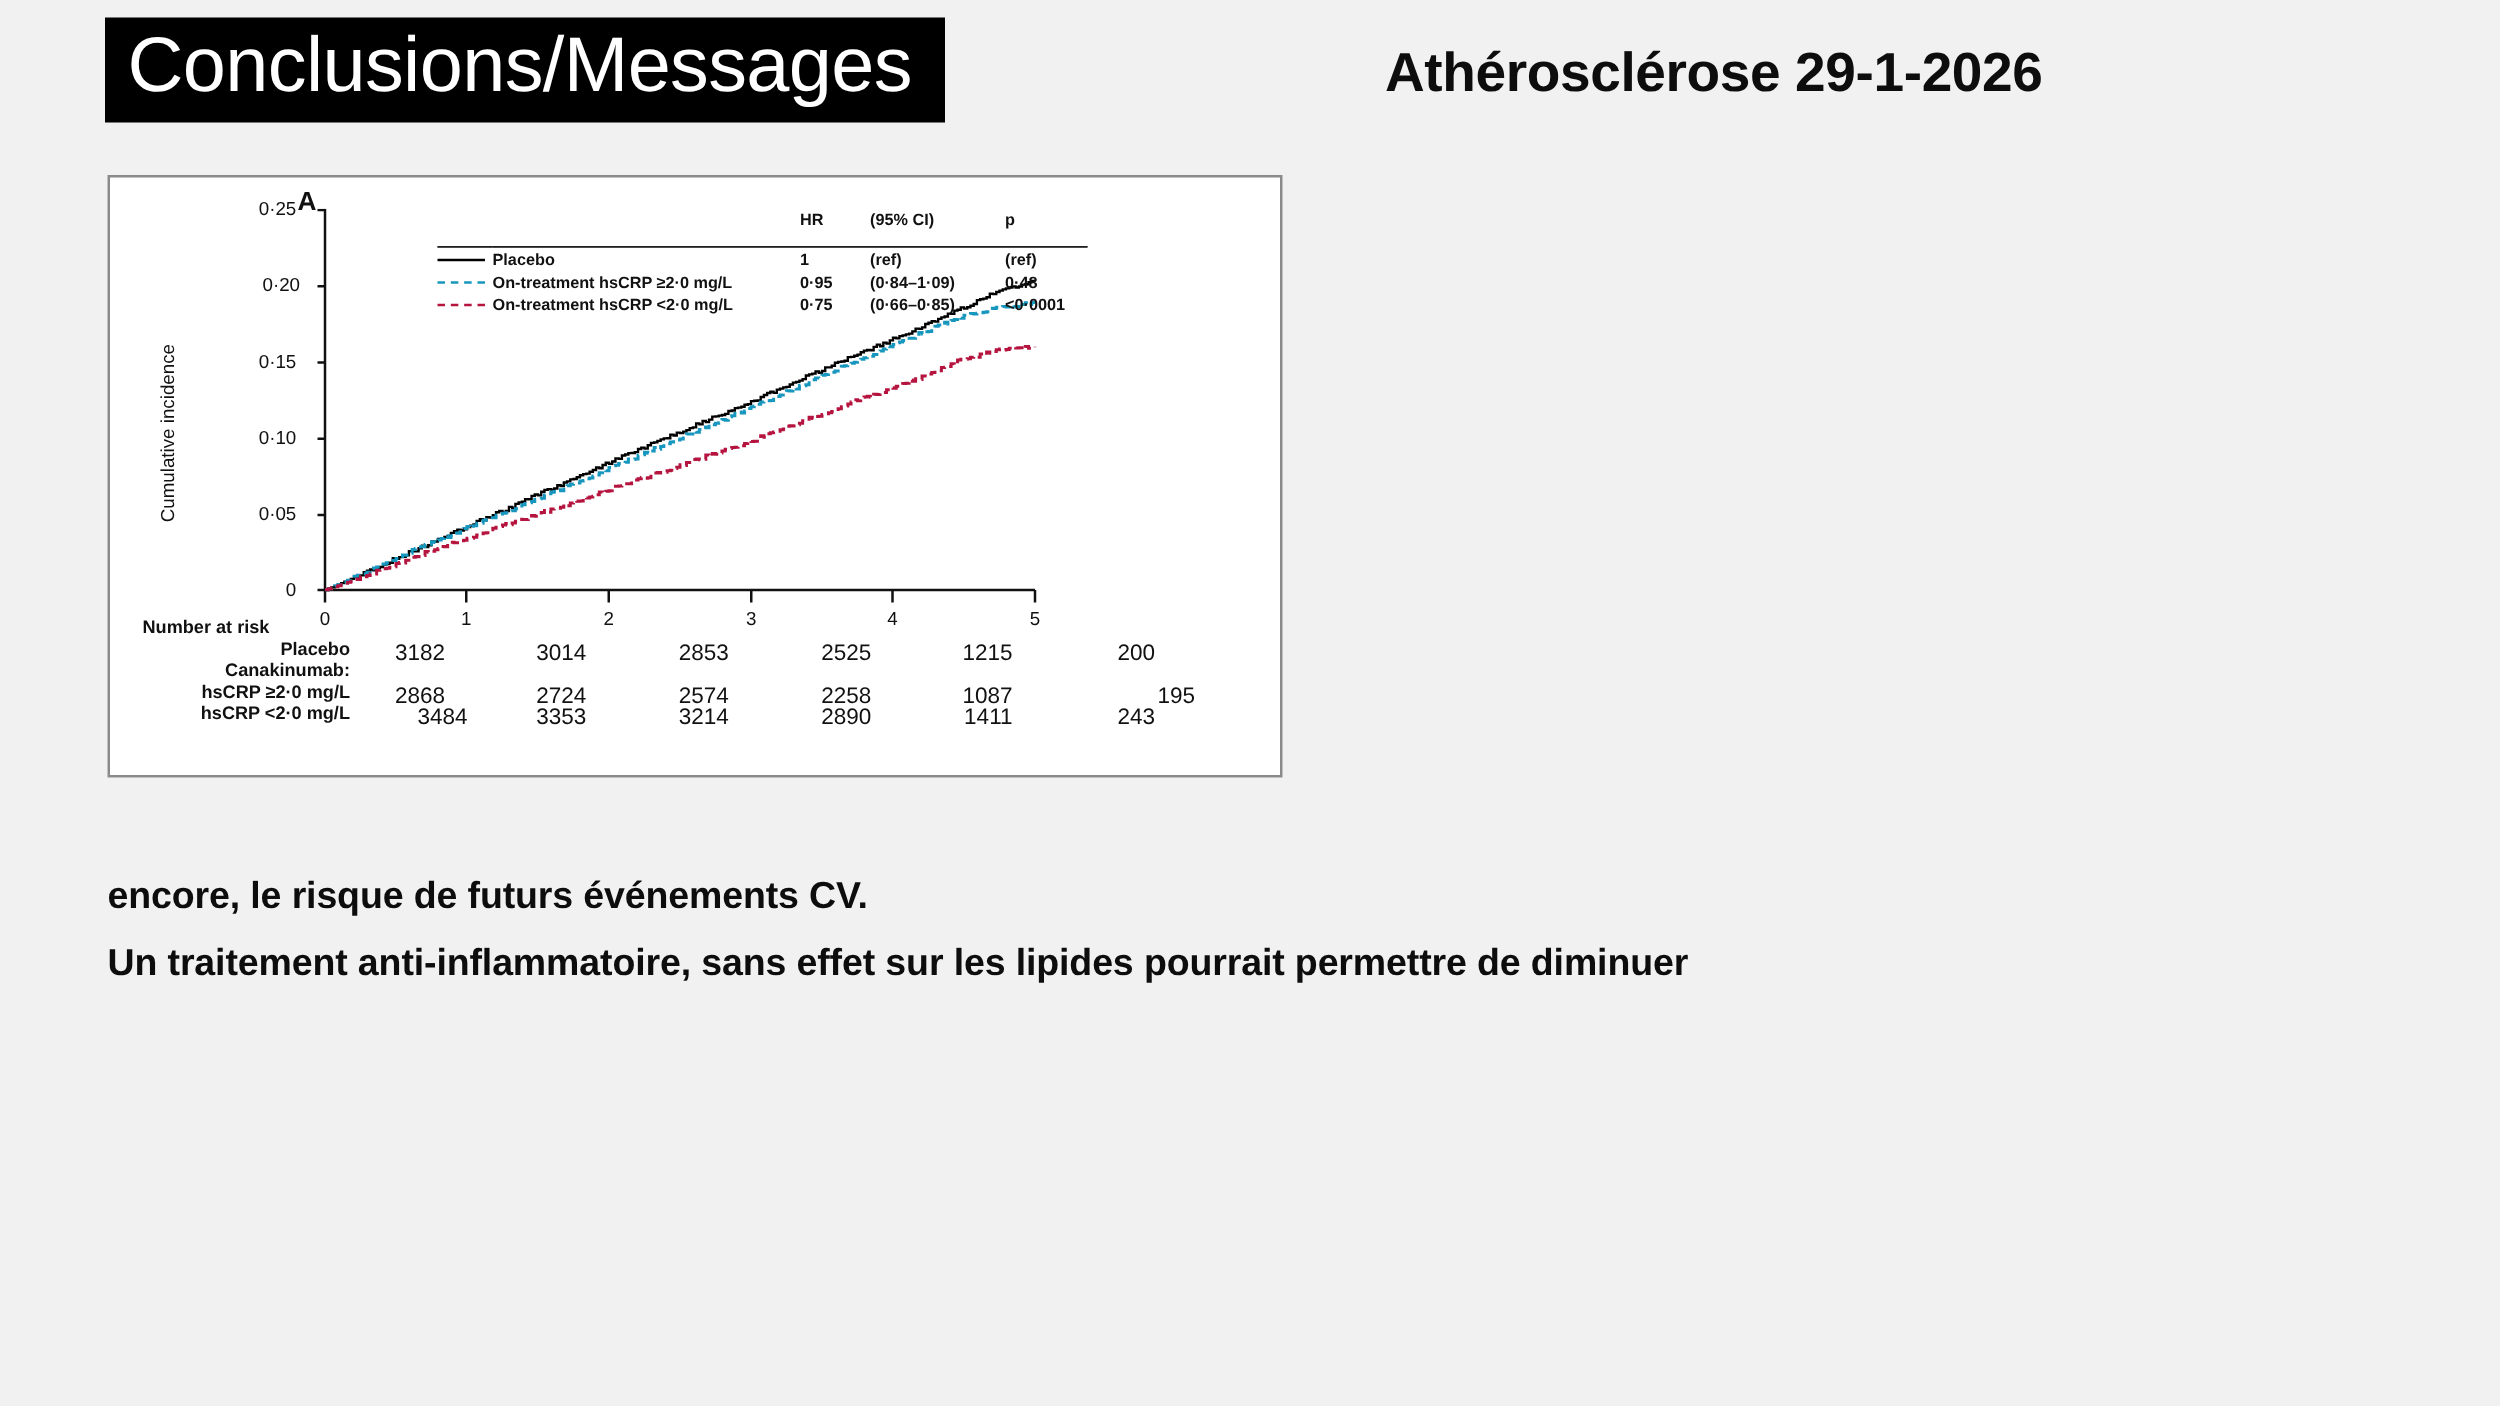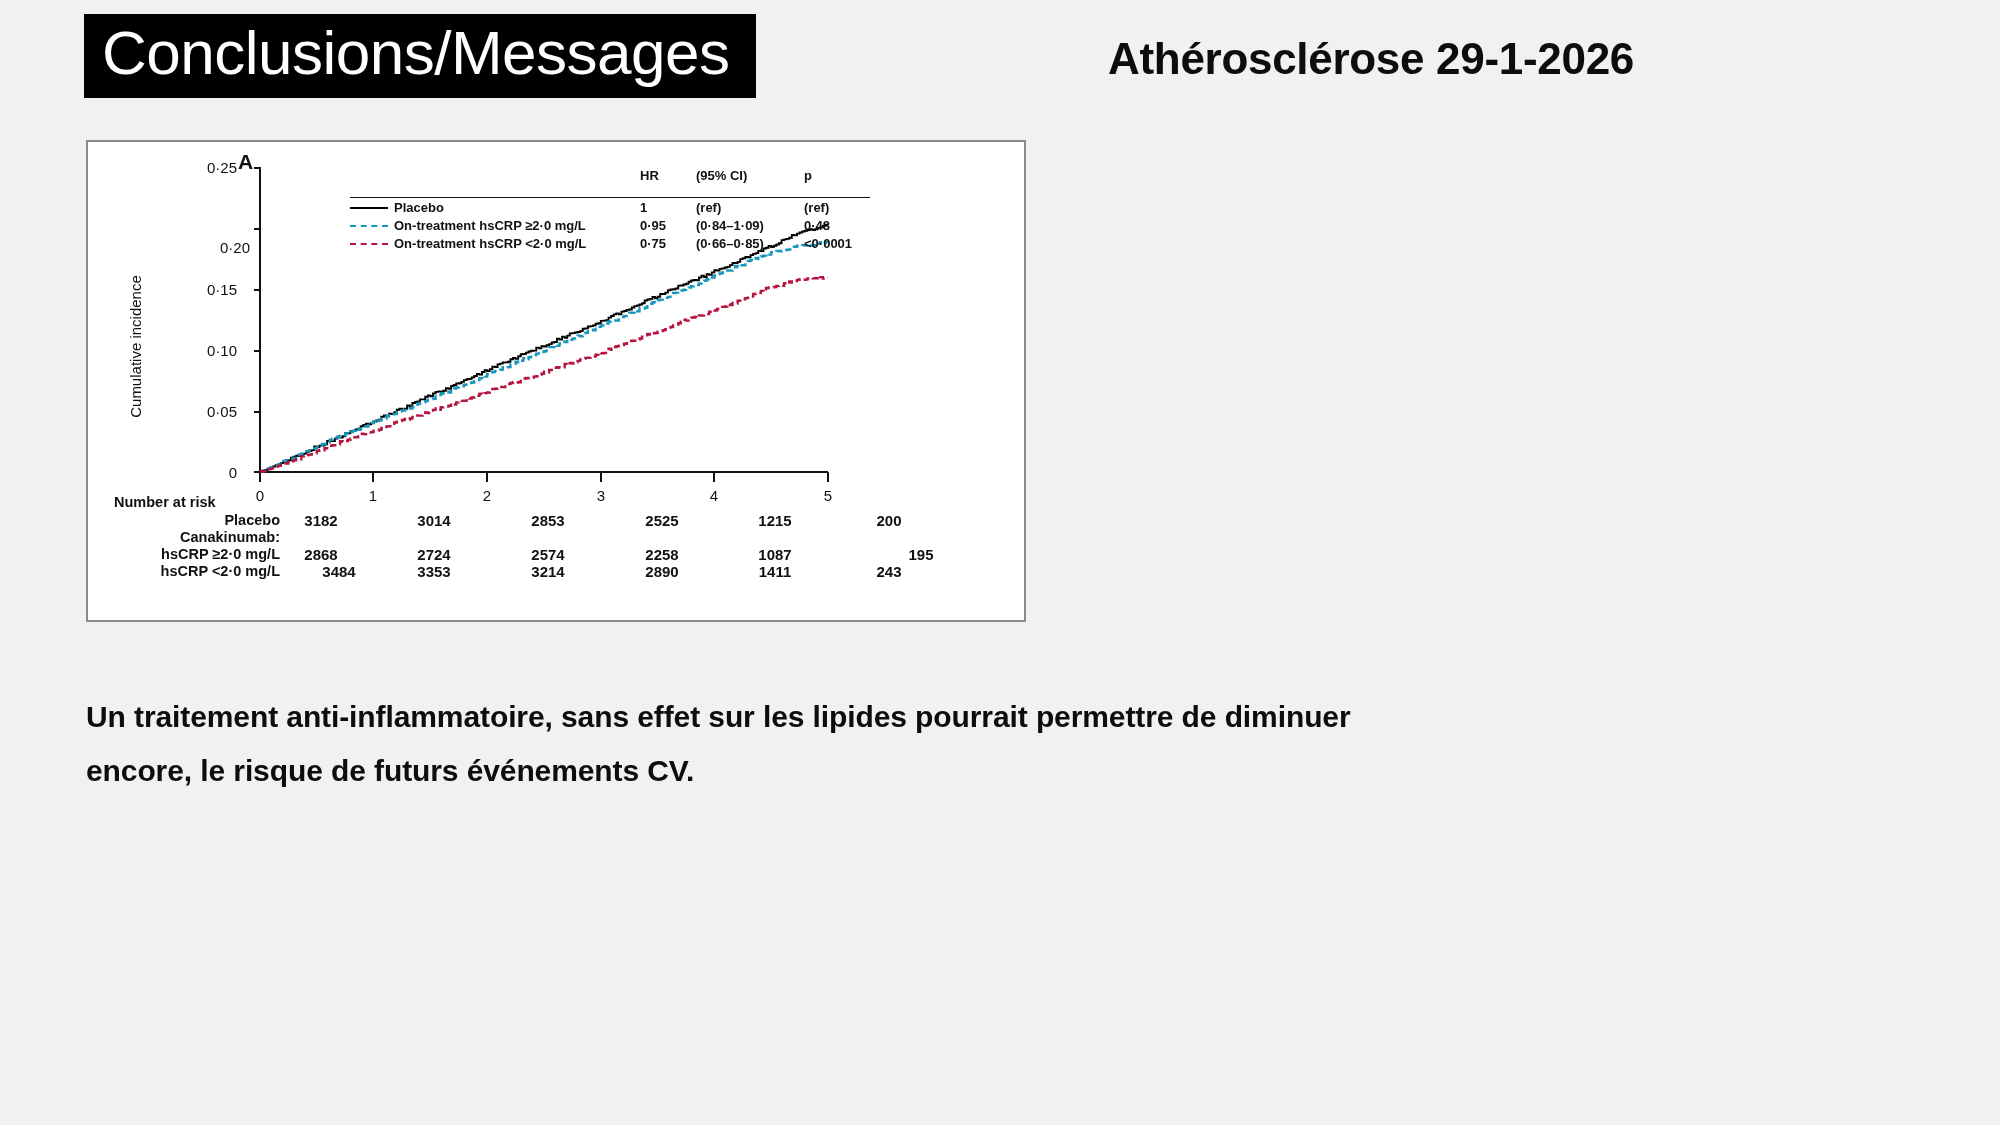--- a/index.html
+++ b/index.html
@@ -188,23 +188,23 @@
     width: 192px;
     text-align: right;
     font-weight: bold;
     font-size: 14.5px;
     white-space: nowrap;
   }
   .risk-val {
     position: absolute;
     top: 0;
     width: 70px;
-    text-align: center;
-    font-size: 15px;
-    font-weight: bold;
+    text-align: right;
+    font-size: 18px;
+    font-weight: normal;
   }
 
   
   #caption {
     position: absolute;
     left: 86px;
     top: 690px;
     width: 1800px;
     font-size: 30px;
     font-weight: bold;
@@ -230,21 +230,21 @@
   <div id="figure-inner">
 
     <div class="panel-letter">A</div>
 
     <div class="y-axis-title">Cumulative incidence</div>
 
     <div class="y-tick-label" style="top:322px;left:95px;">0</div>
     <div class="y-tick-label" style="top:261px;left:95px;">0·05</div>
     <div class="y-tick-label" style="top:200px;left:95px;">0·10</div>
     <div class="y-tick-label" style="top:139px;left:95px;">0·15</div>
-    <div class="y-tick-label" style="top:78px;left:108px;margin-top:19px;">0·20</div>
+    <div class="y-tick-label" style="top:78px;left:98px;">0·20</div>
     <div class="y-tick-label" style="top:17px;left:95px;">0·25</div>
 
     <svg id="plot-svg" width="720" height="330" viewBox="0 0 720 330" style="position:absolute;left:166px;top:25px;">
 
       <line x1="6" y1="0" x2="6" y2="305" stroke="#111" stroke-width="2"></line>
 
       <line x1="-6" y1="1" x2="6" y2="1" stroke="#111" stroke-width="2"></line>
       <line x1="-6" y1="62" x2="6" y2="62" stroke="#111" stroke-width="2"></line>
       <line x1="-6" y1="123" x2="6" y2="123" stroke="#111" stroke-width="2"></line>
       <line x1="-6" y1="184" x2="6" y2="184" stroke="#111" stroke-width="2"></line>
@@ -346,15 +346,15 @@
         <span class="risk-val" style="left:539px;">2890</span>
         <span class="risk-val" style="left:652px;">1411</span>
         <span class="risk-val" style="left:766px;">243</span>
       </div>
     </div>
 
   </div>
 </div>
 
 <div id="caption">
+  <span class="cap-line">encore, le risque de futurs événements CV.</span>
   <span class="cap-line">Un traitement anti-inflammatoire, sans effet sur les lipides pourrait permettre de diminuer</span>
-  <span class="cap-line">encore, le risque de futurs événements CV.</span>
 </div>
 
 </body></html>

